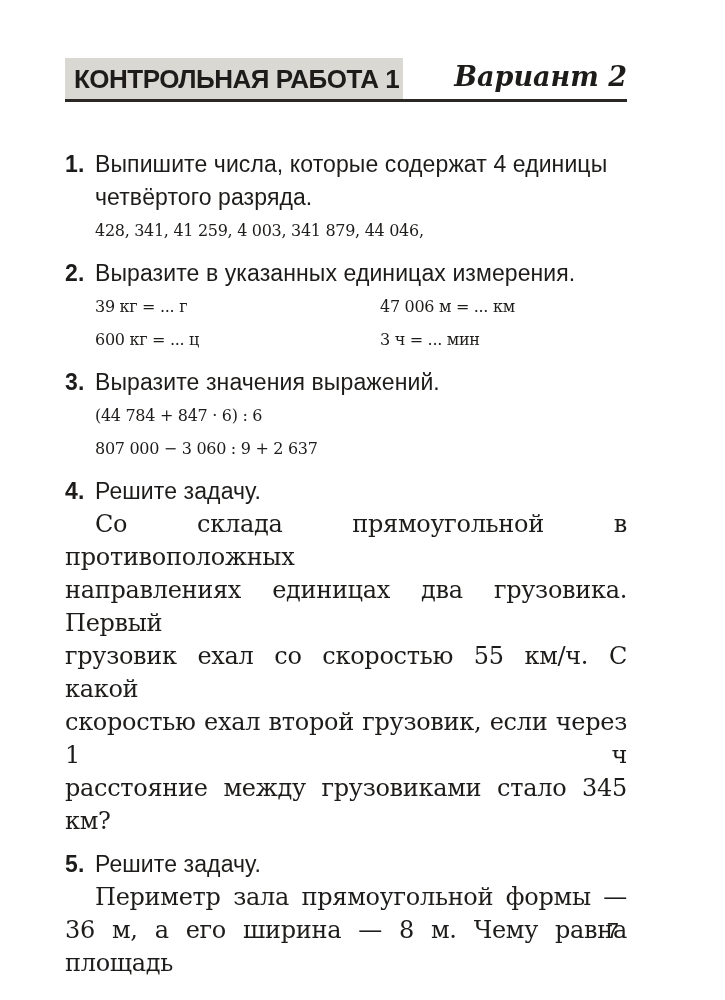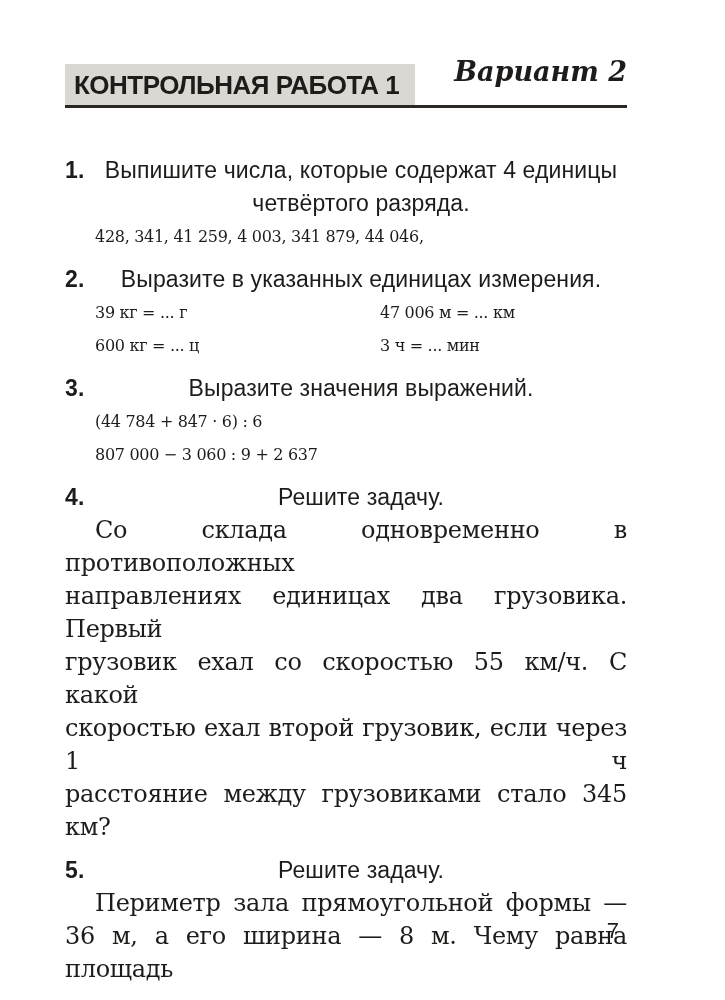--- a/index.html
+++ b/index.html
@@ -20,47 +20,47 @@
     padding-top: 58px;
     border-bottom: 3px solid #2a2724;
   }
   .header-box {
     background: #dad8d3;
     font-family: "Liberation Sans", sans-serif;
     font-weight: bold;
     font-size: 26px;
     line-height: 1;
     letter-spacing: -0.5px;
-    padding: 8px 16px 7px 9px;
+    padding: 8px 4px 7px 9px;
     white-space: nowrap;
   }
   .variant {
     font-family: "DejaVu Serif", serif;
     font-style: italic;
     font-weight: bold;
     font-size: 27px;
     line-height: 1;
-    padding-bottom: 20px;
+    padding-bottom: 9px;
     white-space: nowrap;
   }
   .tasks { margin: 0 98px 0 65px; }
   .task { margin-top: 10px; }
   .task:first-child { margin-top: 46px; }
   .task-head {
     display: flex;
     font-size: 23px;
     line-height: 33px;
     letter-spacing: 0.1px;
   }
   .task-num {
     font-weight: bold;
     flex: 0 0 30px;
     width: 30px;
   }
-  .task-instr { flex: 1; text-align: center; }
+  .task-instr { flex: 1; }
   .serif-content {
     margin-left: 30px;
     font-family: "DejaVu Serif", serif;
     font-size: 16px;
     line-height: 33px;
     letter-spacing: -0.3px;
   }
   .mrow { display: flex; }
   .mrow-left { width: 285px; flex: 0 0 285px; }
   .para {
@@ -130,21 +130,21 @@
         <div>807 000 − 3 060 : 9 + 2 637</div>
       </div>
     </div>
 
     <div class="task">
       <div class="task-head">
         <span class="task-num">4.</span>
         <span class="task-instr">Решите задачу.</span>
       </div>
       <div class="para">
-        <div class="para-line first">Со склада одновременно в противоположных</div>
+        <div class="para-line first">Со склада прямоугольной в противоположных</div>
         <div class="para-line">направлениях единицах два грузовика. Первый</div>
         <div class="para-line">грузовик ехал со скоростью 55 км/ч. С какой</div>
         <div class="para-line">скоростью ехал второй грузовик, если через 1 ч</div>
         <div class="para-line">расстояние между грузовиками стало 345 км?</div>
       </div>
     </div>
 
     <div class="task">
       <div class="task-head">
         <span class="task-num">5.</span>

